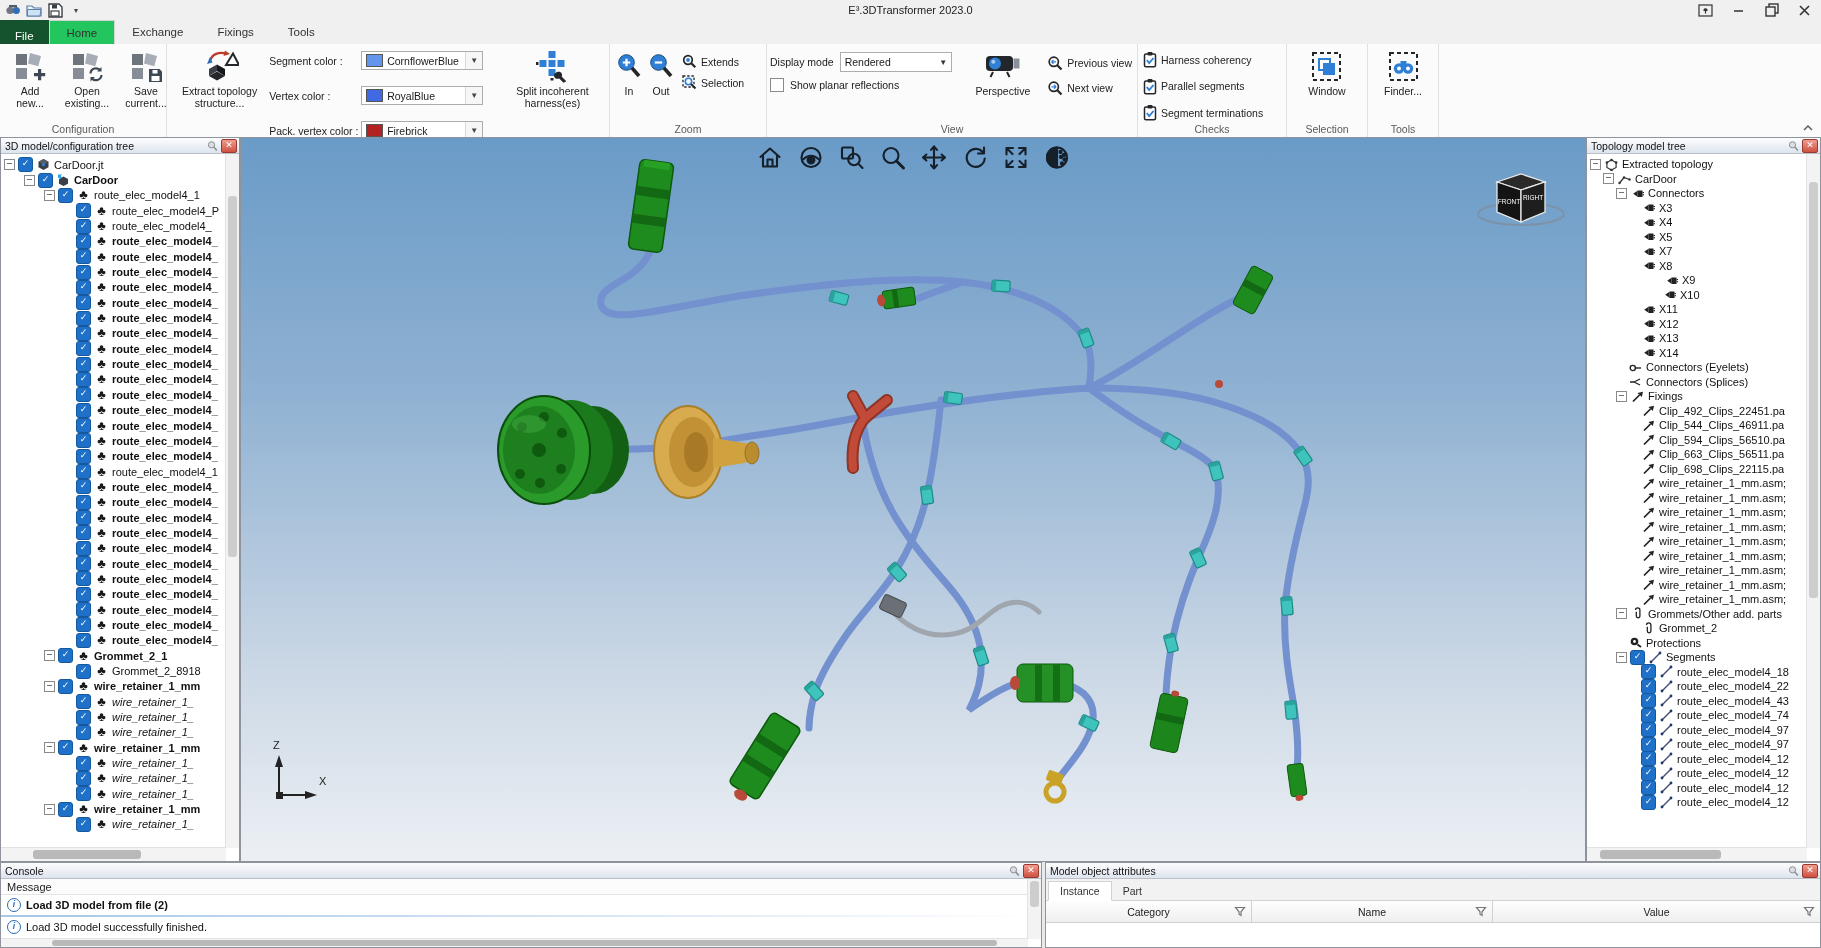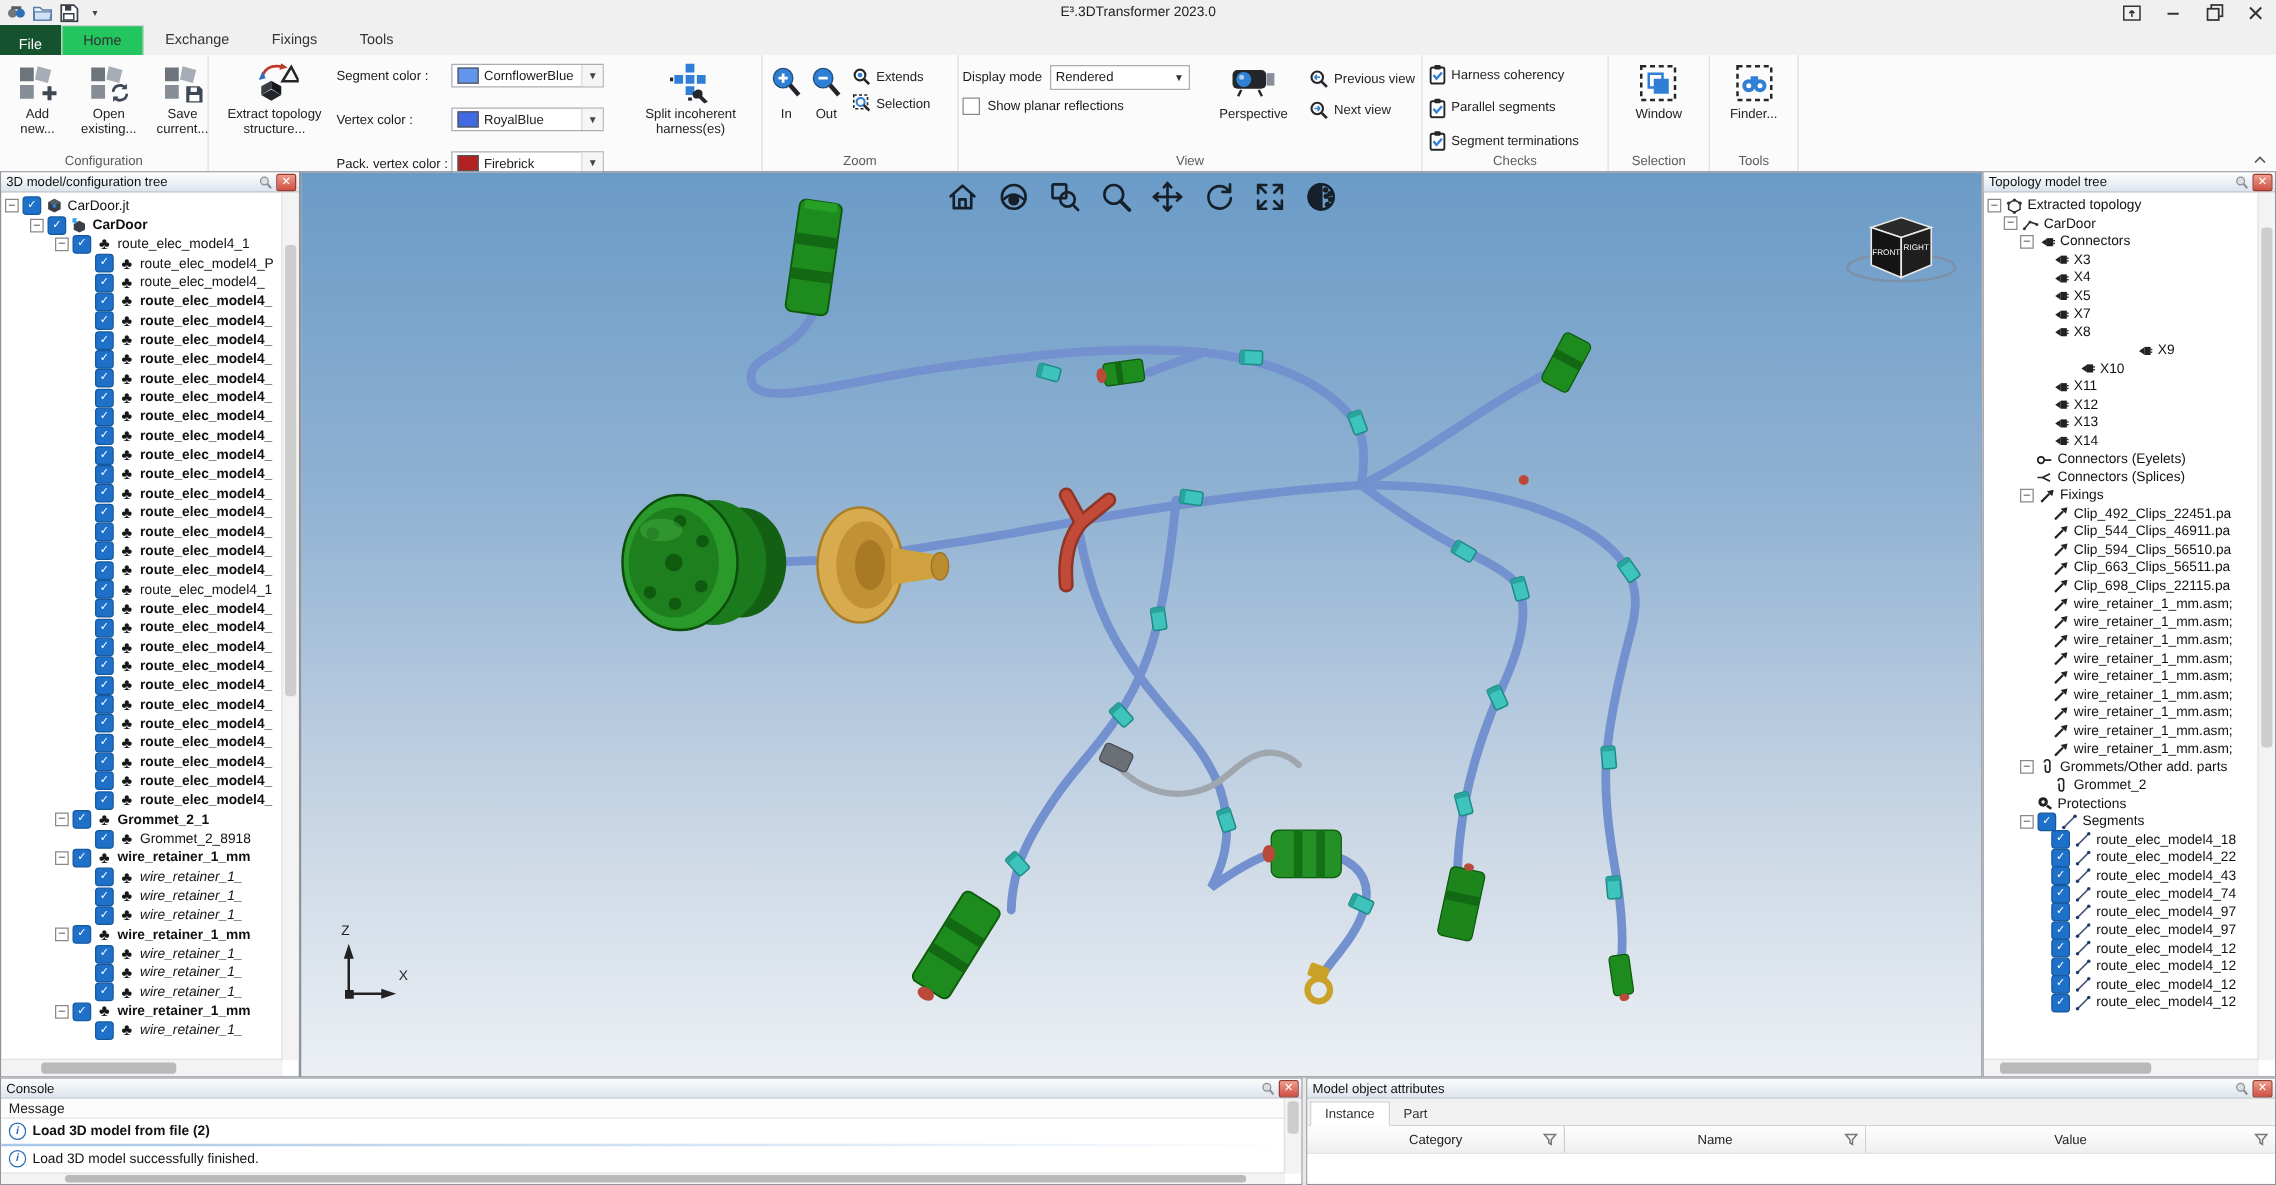--- a/index.html
+++ b/index.html
@@ -1176,21 +1176,21 @@
             <span class="ticon">
               <svg width="13" height="13">
                 <rect x="6.5" y="3.5" width="5" height="6.5" fill="#222"></rect>
                 <path d="M6.5 3.8L2.2 6.75 6.5 9.7z" fill="#222"></path>
                 <rect x="11.5" y="5" width="1.5" height="1.1" fill="#222"></rect>
                 <rect x="11.5" y="7.2" width="1.5" height="1.1" fill="#222"></rect>
               </svg>
             </span>
             <span class="tlabel">X8</span>
           </div>
-          <div class="trow" style="padding-left: 42px; justify-content: center;">
+          <div class="trow" style="padding-left: 65px;">
             <span class="spacer"></span>
             <span class="ticon">
               <svg width="13" height="13">
                 <rect x="6.5" y="3.5" width="5" height="6.5" fill="#222"></rect>
                 <path d="M6.5 3.8L2.2 6.75 6.5 9.7z" fill="#222"></path>
                 <rect x="11.5" y="5" width="1.5" height="1.1" fill="#222"></rect>
                 <rect x="11.5" y="7.2" width="1.5" height="1.1" fill="#222"></rect>
               </svg>
             </span>
             <span class="tlabel">X9</span>

